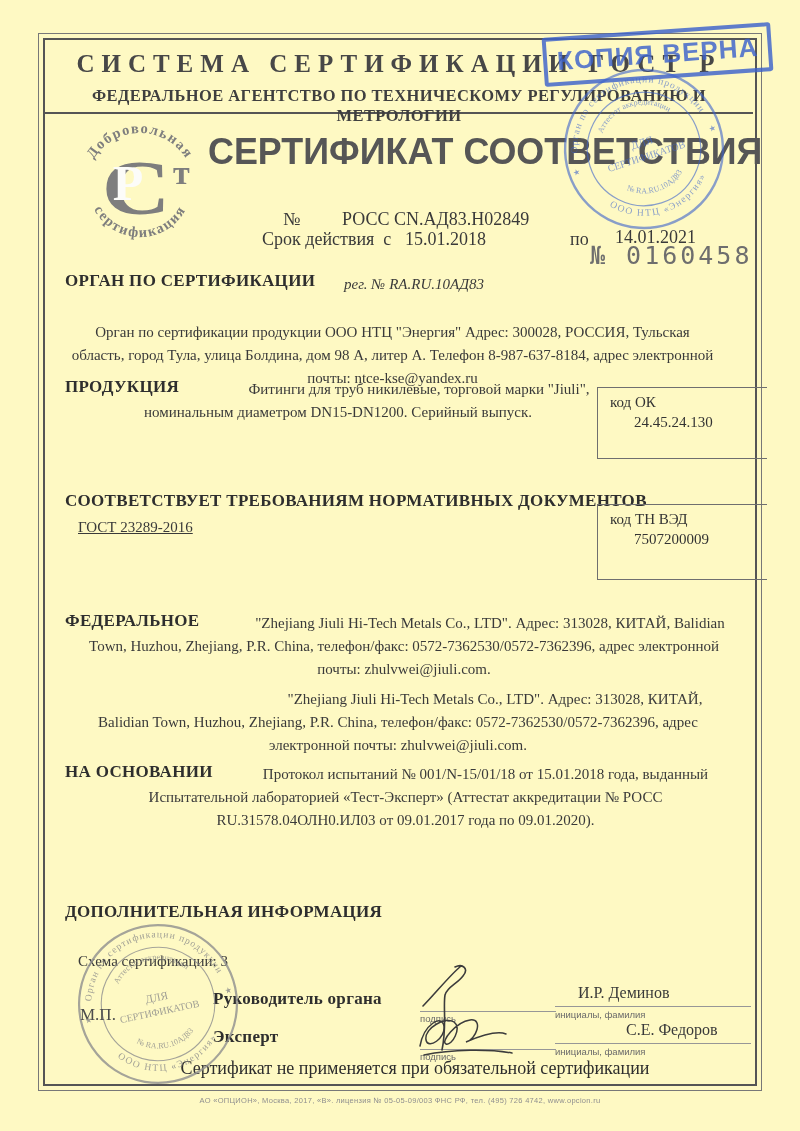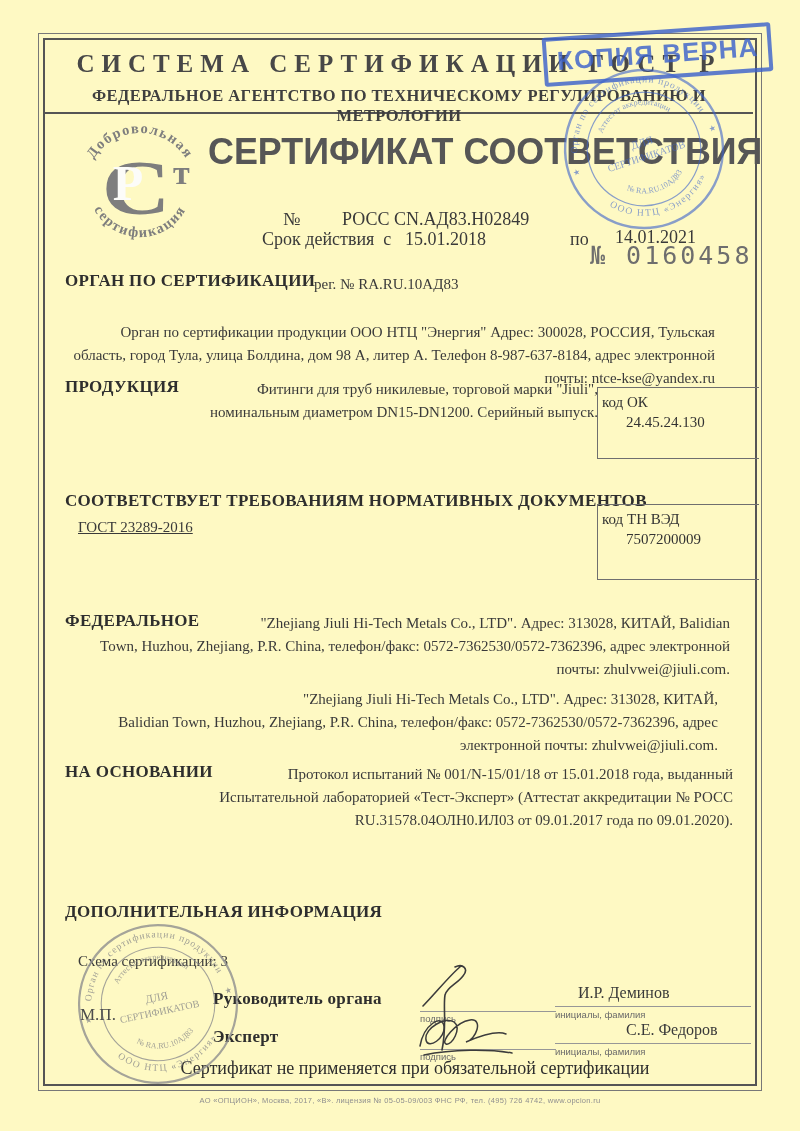--- a/index.html
+++ b/index.html
@@ -11,23 +11,23 @@
   .header-sep{left:45px;top:112px;width:708px;height:2px;background:#555;z-index:1;}
   .hline1{left:45px;top:50px;width:708px;text-align:center;font-size:25px;font-weight:bold;
           letter-spacing:7px;color:#474747;z-index:2;}
   .hline2{left:45px;top:86px;width:708px;text-align:center;font-size:16.5px;font-weight:bold;
           letter-spacing:.4px;color:#3f3f3f;z-index:2;}
   .doc-title{left:208px;top:131px;width:545px;text-align:center;z-index:2;
           font-family:"Liberation Sans",sans-serif;font-weight:bold;font-size:37px;
           color:#565656;transform:scaleX(.97);transform-origin:left;letter-spacing:0px;white-space:nowrap;}
   .t15{font-size:15px;line-height:23px;}
   .lbl{font-size:17px;font-weight:bold;color:#2e2e2e;letter-spacing:.3px;white-space:nowrap;z-index:2;}
-  .par{z-index:2;text-align:right;}
+  .par{z-index:2;text-align:center;}
   .code-box{border:1.5px solid #6f6f6f;border-right:none;z-index:2;font-size:15px;
-            padding:6px 8px 0 4px;color:#333;}
+            padding:6px 8px 0 12px;color:#333;}
   .code-box .val{display:block;padding-left:24px;margin-top:3px;}
   .sig-line{border-top:1px solid #979797;z-index:2;}
   .cap{font-family:"Liberation Sans",sans-serif;font-size:9.5px;color:#6a6a6a;text-align:left;z-index:2;}
   .blank-no{font-family:"DejaVu Sans Mono",monospace;font-size:25px;letter-spacing:3px;
             color:#6e6e6e;z-index:2;white-space:nowrap;}
   .copy-stamp{left:543px;top:30px;z-index:6;transform:rotate(-4deg);opacity:.82;
       border:4px solid #3d63cc;border-radius:3px;padding:5px 10px;color:#3d63cc;
       font-family:"Liberation Sans",sans-serif;font-weight:bold;font-size:26px;
       letter-spacing:1px;white-space:nowrap;}
   .footer{left:0;top:1096px;width:800px;text-align:center;z-index:2;
@@ -90,21 +90,21 @@
 
   <div class="abs t15" style="left:283px;top:208px;font-size:18px;z-index:2;">№</div>
   <div class="abs t15" style="left:333px;top:208px;font-size:18px;z-index:2;white-space:nowrap;margin-left:9px;">РОСС CN.АД83.Н02849</div>
   <div class="abs t15" style="left:262px;top:228px;font-size:18px;z-index:2;white-space:pre;">Срок действия  с</div>
   <div class="abs t15" style="left:405px;top:228px;font-size:18px;z-index:2;">15.01.2018</div>
   <div class="abs t15" style="left:570px;top:228px;font-size:18px;z-index:2;">по</div>
   <div class="abs t15" style="left:615px;top:226px;font-size:18px;z-index:2;">14.01.2021</div>
   <div class="abs blank-no" style="left:590px;top:241px;">№ 0160458</div>
 
   <div class="abs lbl" style="left:65px;top:271px;">ОРГАН ПО СЕРТИФИКАЦИИ</div>
-  <div class="abs t15" style="left:314px;top:273px;z-index:2;">рег. № RA.RU.10АД83</div>
+  <div class="abs t15" style="left:344px;top:273px;z-index:2;font-style:italic;">рег. № RA.RU.10АД83</div>
   <div class="abs par t15" style="left:70px;top:321px;width:645px;">Орган по сертификации продукции ООО НТЦ "Энергия" Адрес: 300028, РОССИЯ, Тульская область, город Тула, улица Болдина, дом 98 А, литер А. Телефон 8-987-637-8184, адрес электронной почты: ntce-kse@yandex.ru</div>
 
   <div class="abs lbl" style="left:65px;top:377px;">ПРОДУКЦИЯ</div>
   <div class="abs par t15" style="left:78px;top:378px;width:520px;text-indent:162px;">Фитинги для труб никилевые, торговой марки "Jiuli", номинальным диаметром DN15-DN1200. Серийный выпуск.</div>
   <div class="abs code-box" style="left:597px;top:387px;width:149px;height:64px;">
     <span>код ОК</span>
     <span class="val">24.45.24.130</span>
   </div>
 
   <div class="abs lbl" style="left:65px;top:491px;">СООТВЕТСТВУЕТ ТРЕБОВАНИЯМ НОРМАТИВНЫХ ДОКУМЕНТОВ</div>

